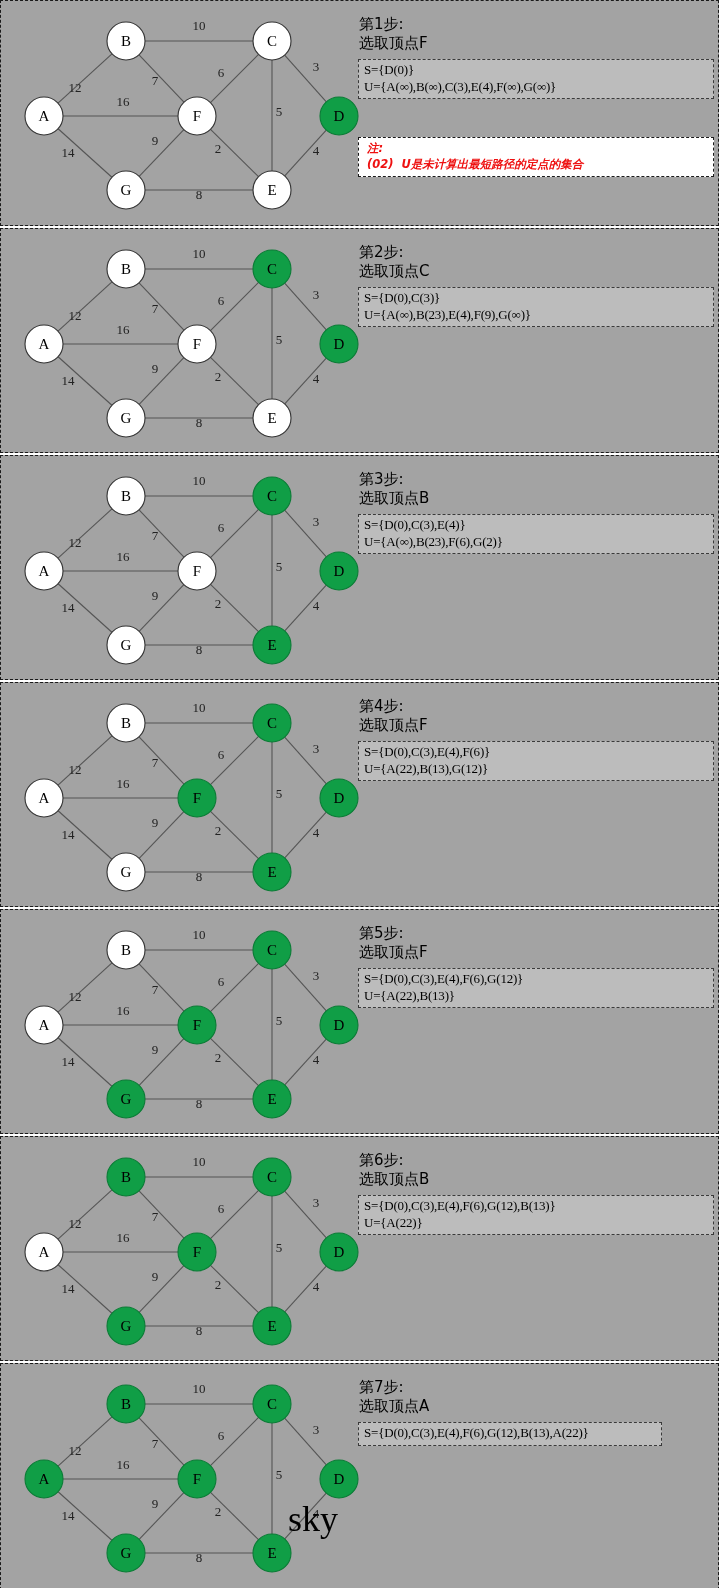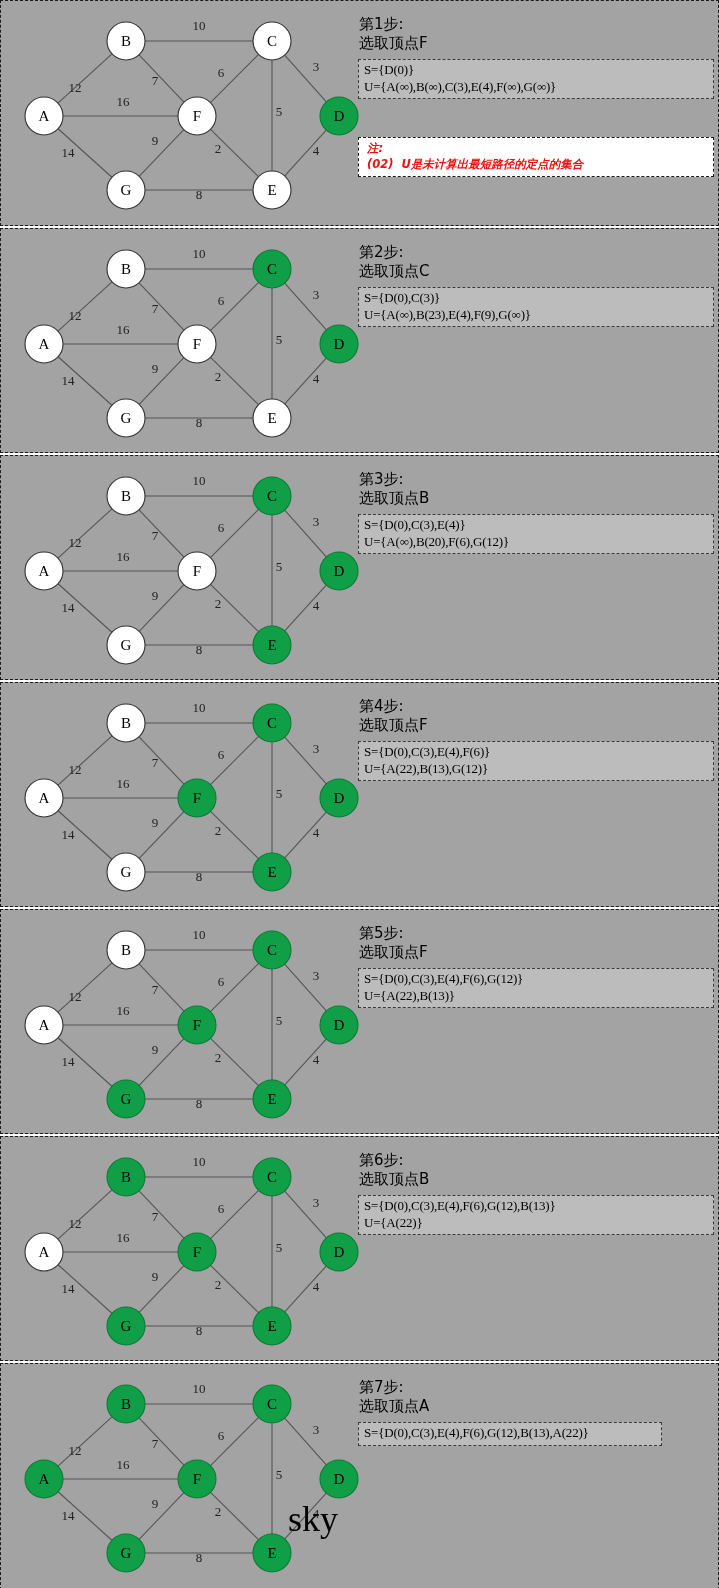--- a/index.html
+++ b/index.html
@@ -290,21 +290,21 @@
             <text x="188" y="118" text-anchor="middle" font-family="&quot;Liberation Serif&quot;,&quot;DejaVu Serif&quot;,serif" font-size="15" fill="#000">F</text>
           </g>
           <g>
             <circle cx="117" cy="187" r="19" fill="#ffffff" stroke="#333333" stroke-width="1.1"></circle>
             <text x="117" y="192" text-anchor="middle" font-family="&quot;Liberation Serif&quot;,&quot;DejaVu Serif&quot;,serif" font-size="15" fill="#000">G</text>
           </g>
         </svg>
       </div>
       <div class="text-col">
         <div class="step-head"><span>第3步:</span><span class="l2">选取顶点B</span></div>
-        <div class="su-box w-full"><span class="line">S={D(0),C(3),E(4)}</span><span class="line">U={A(∞),B(20),F(6),G(12)}</span></div>
+        <div class="su-box w-full"><span class="line">S={D(0),C(3),E(4)}</span><span class="line">U={A(∞),B(23),F(6),G(2)}</span></div>
       </div>
     </div>
     <div class="panel">
       <div class="graph-wrap">
         <svg width="350" height="220" viewBox="0 0 350 220" class="graph-svg">
           <line x1="136.00" y1="38.00" x2="244.00" y2="38.00" stroke="#555555" stroke-width="1.1"></line>
           <text x="190" y="27" text-anchor="middle" font-family="&quot;Liberation Serif&quot;,&quot;DejaVu Serif&quot;,serif" font-size="13" fill="#222">10</text>
           <line x1="49.02" y1="100.18" x2="102.98" y2="50.82" stroke="#555555" stroke-width="1.1"></line>
           <text x="66" y="89" text-anchor="middle" font-family="&quot;Liberation Serif&quot;,&quot;DejaVu Serif&quot;,serif" font-size="13" fill="#222">12</text>
           <line x1="130.06" y1="51.80" x2="174.94" y2="99.20" stroke="#555555" stroke-width="1.1"></line>

